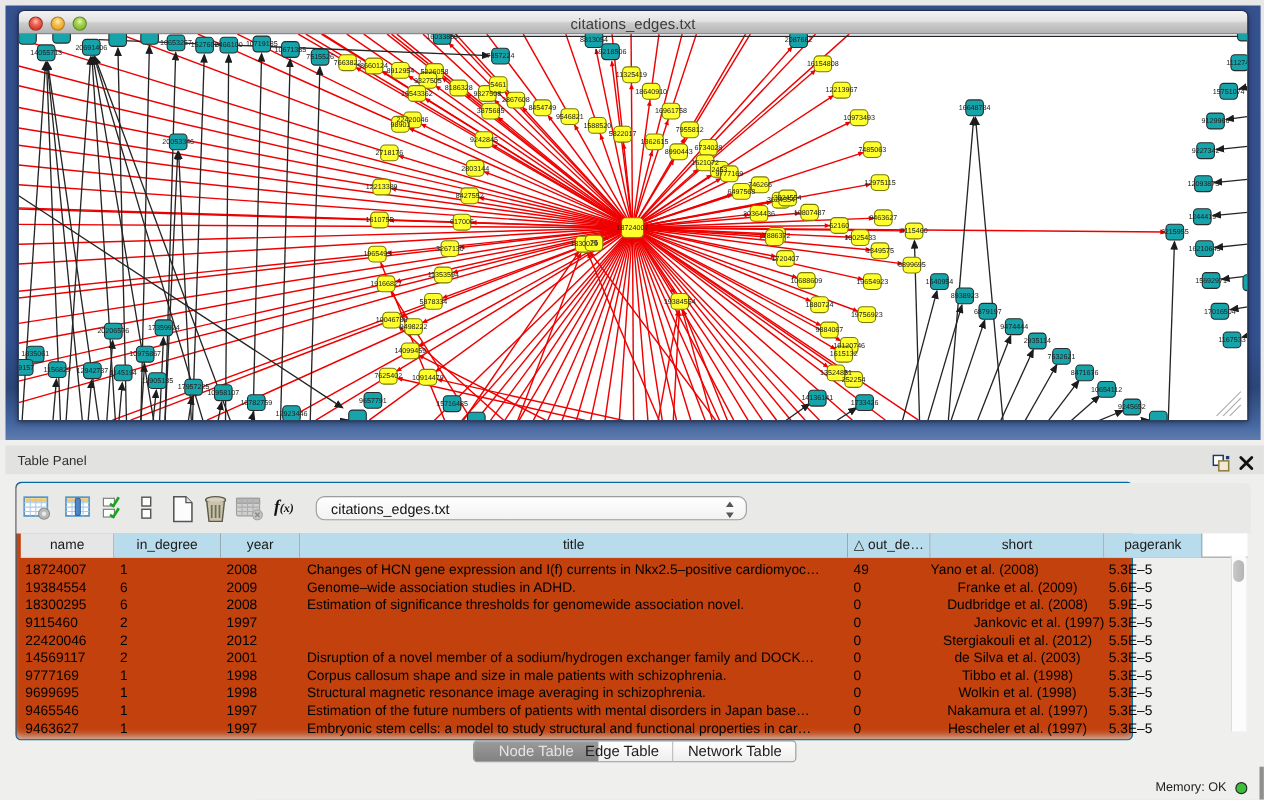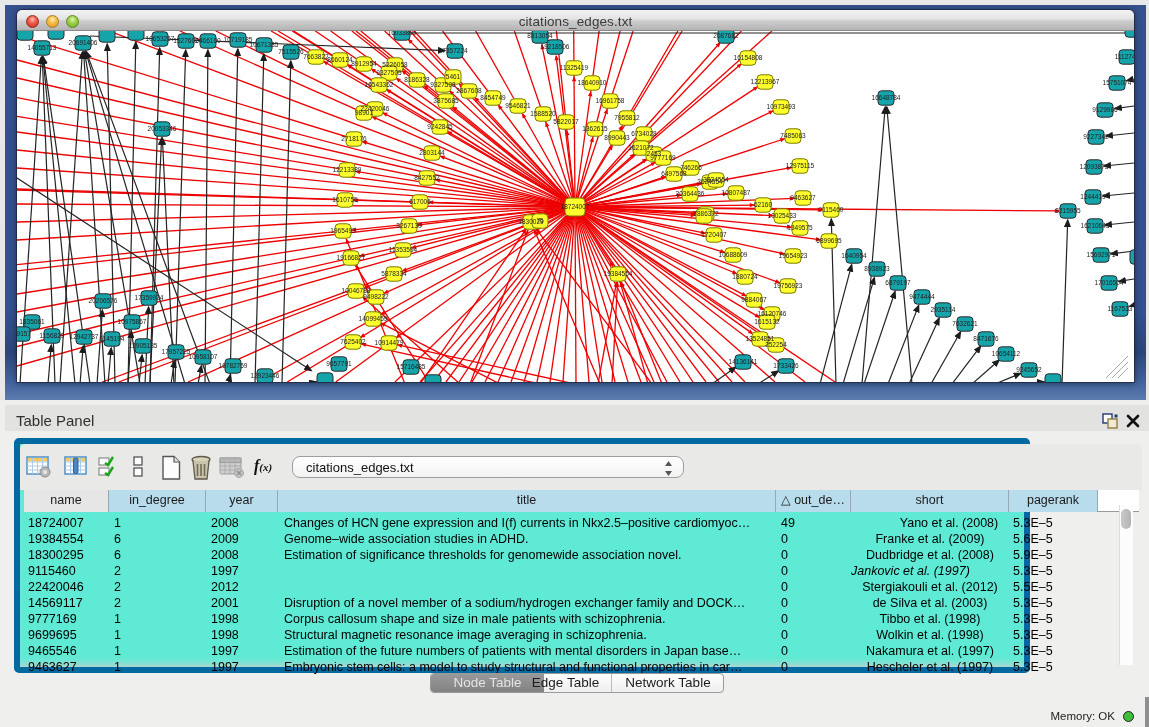--- a/index.html
+++ b/index.html
@@ -11,22 +11,22 @@
 #titlebar{left:0;top:0;width:100%;height:21px;background:linear-gradient(180deg,#f3f3f3 0%,#e3e3e3 45%,#cdcdcd 55%,#b4b4b4 100%);border-bottom:1px solid #8a8a8a;position:absolute;}
 #title{width:100%;text-align:center;top:4px;font-size:13.5px;font-weight:normal;color:#3a3a3a;position:absolute;letter-spacing:.1px;}
 .tl{width:13px;height:13px;border-radius:50%;top:4.5px;position:absolute;}
 #tl1{left:9px;background:radial-gradient(circle at 50% 32%, #ffc2b8 0%, #ee6757 35%, #d93b2a 75%, #a22415 100%);border:1px solid #9a2c1c;}
 #tl2{left:29px;background:radial-gradient(circle at 50% 32%, #ffeebf 0%, #f6c151 35%, #e9a52d 75%, #b77b14 100%);border:1px solid #ad7c1d;}
 #tl3{left:49px;background:radial-gradient(circle at 50% 32%, #e0f7b8 0%, #a7d354 35%, #7fbc2c 75%, #568c14 100%);border:1px solid #5d8a20;}
 #canvas{left:0;top:21px;width:1117px;height:351px;background:#fff;position:absolute;}
 
 #panel{left:0;top:400px;width:1149px;height:327px;background:#efefed;position:absolute;}
 #pheader{left:5px;top:5px;width:1144px;height:26px;background:#e2e2e0;position:absolute;}
-#ptitle{left:11px;top:7px;font-size:15px;color:#2f2f2f;position:absolute;}
-#card{left:14px;top:38px;width:1016px;height:235px;background:#5eead4;border:6px solid #0369a1;border-radius:5px;position:absolute;box-shadow:inset 0 -7px 8px -5px #cfcfcf;}
+#ptitle{left:11px;top:7px;font-size:12px;color:#2f2f2f;position:absolute;}
+#card{left:14px;top:38px;width:1016px;height:235px;background:#c2410c;border:1px solid #0369a1;border-radius:5px;position:absolute;box-shadow:inset 0 -7px 8px -5px #cfcfcf;}
 #toolstrip{left:0;top:0;width:1122px;height:46px;background:#e9e9e7;border-radius:5px 5px 0 0;position:absolute;}
 .ticon{position:absolute;top:11px;}
 #dropdown{left:272px;top:12px;width:392px;height:22px;background:linear-gradient(180deg,#ffffff,#f2f2f2);border:1px solid #9d9d9d;border-radius:8px;position:absolute;}
 #dropdown span{position:absolute;left:13px;top:3px;font-size:13px;color:#111;}
 
 #thead{left:4px;top:46px;width:1115px;height:22px;position:absolute;border-bottom:1px solid #999;background:#fff;}
 .hc{position:absolute;top:0;height:22px;background:#b9dcec;border-right:1px solid #98a8b2;font-size:12.5px;color:#1a1a1a;text-align:center;line-height:21px;}
 
 .trow{position:absolute;left:0;width:1120px;height:16px;font-size:12.5px;color:#000;}
 .trow span{position:absolute;top:1px;white-space:nowrap;}
@@ -706,21 +706,21 @@
         <div class="hc" style="left:752px;width:75px;">△ out_de…</div>
         <div class="hc" style="left:827px;width:158px;">short</div>
         <div class="hc" style="left:985px;width:89px;">pagerank</div>
       </div>
     <div class="trow" style="top:71px;">
         <span style="left:8px;">18724007</span>
         <span style="left:94px;">1</span>
         <span style="left:191px;">2008</span>
         <span style="left:264px;">Changes of HCN gene expression and I(f) currents in Nkx2.5–positive cardiomyoc…</span>
         <span style="left:761px;">49</span>
-        <span style="left:850px;width:158px;text-align:center;">Yano et al. (2008)</span>
+        <span style="left:831px;width:158px;">Yano et al. (2008)</span>
         <span style="left:993px;">5.3E–5</span>
       </div>
       <div class="trow" style="top:87px;">
         <span style="left:8px;">19384554</span>
         <span style="left:94px;">6</span>
         <span style="left:191px;">2009</span>
         <span style="left:264px;">Genome–wide association studies in ADHD.</span>
         <span style="left:761px;">0</span>
         <span style="left:831px;width:158px;text-align:center;">Franke et al. (2009)</span>
         <span style="left:993px;">5.6E–5</span>
@@ -732,21 +732,21 @@
         <span style="left:264px;">Estimation of significance thresholds for genomewide association novel.</span>
         <span style="left:761px;">0</span>
         <span style="left:831px;width:158px;text-align:center;">Dudbridge et al. (2008)</span>
         <span style="left:993px;">5.9E–5</span>
       </div>
       <div class="trow" style="top:119px;">
         <span style="left:8px;">9115460</span>
         <span style="left:94px;">2</span>
         <span style="left:191px;">1997</span>
         <span style="left:761px;">0</span>
-        <span style="left:831px;width:158px;text-align:left;font-style:italic;">Jankovic et al. (1997)</span>
+        <span style="left:831px;width:158px;text-align:right;">Jankovic et al. (1997)</span>
         <span style="left:993px;">5.3E–5</span>
       </div>
       <div class="trow" style="top:135px;">
         <span style="left:8px;">22420046</span>
         <span style="left:94px;">2</span>
         <span style="left:191px;">2012</span>
         <span style="left:761px;">0</span>
         <span style="left:831px;width:158px;text-align:center;">Stergiakouli et al. (2012)</span>
         <span style="left:993px;text-align:right;">5.5E–5</span>
       </div>

